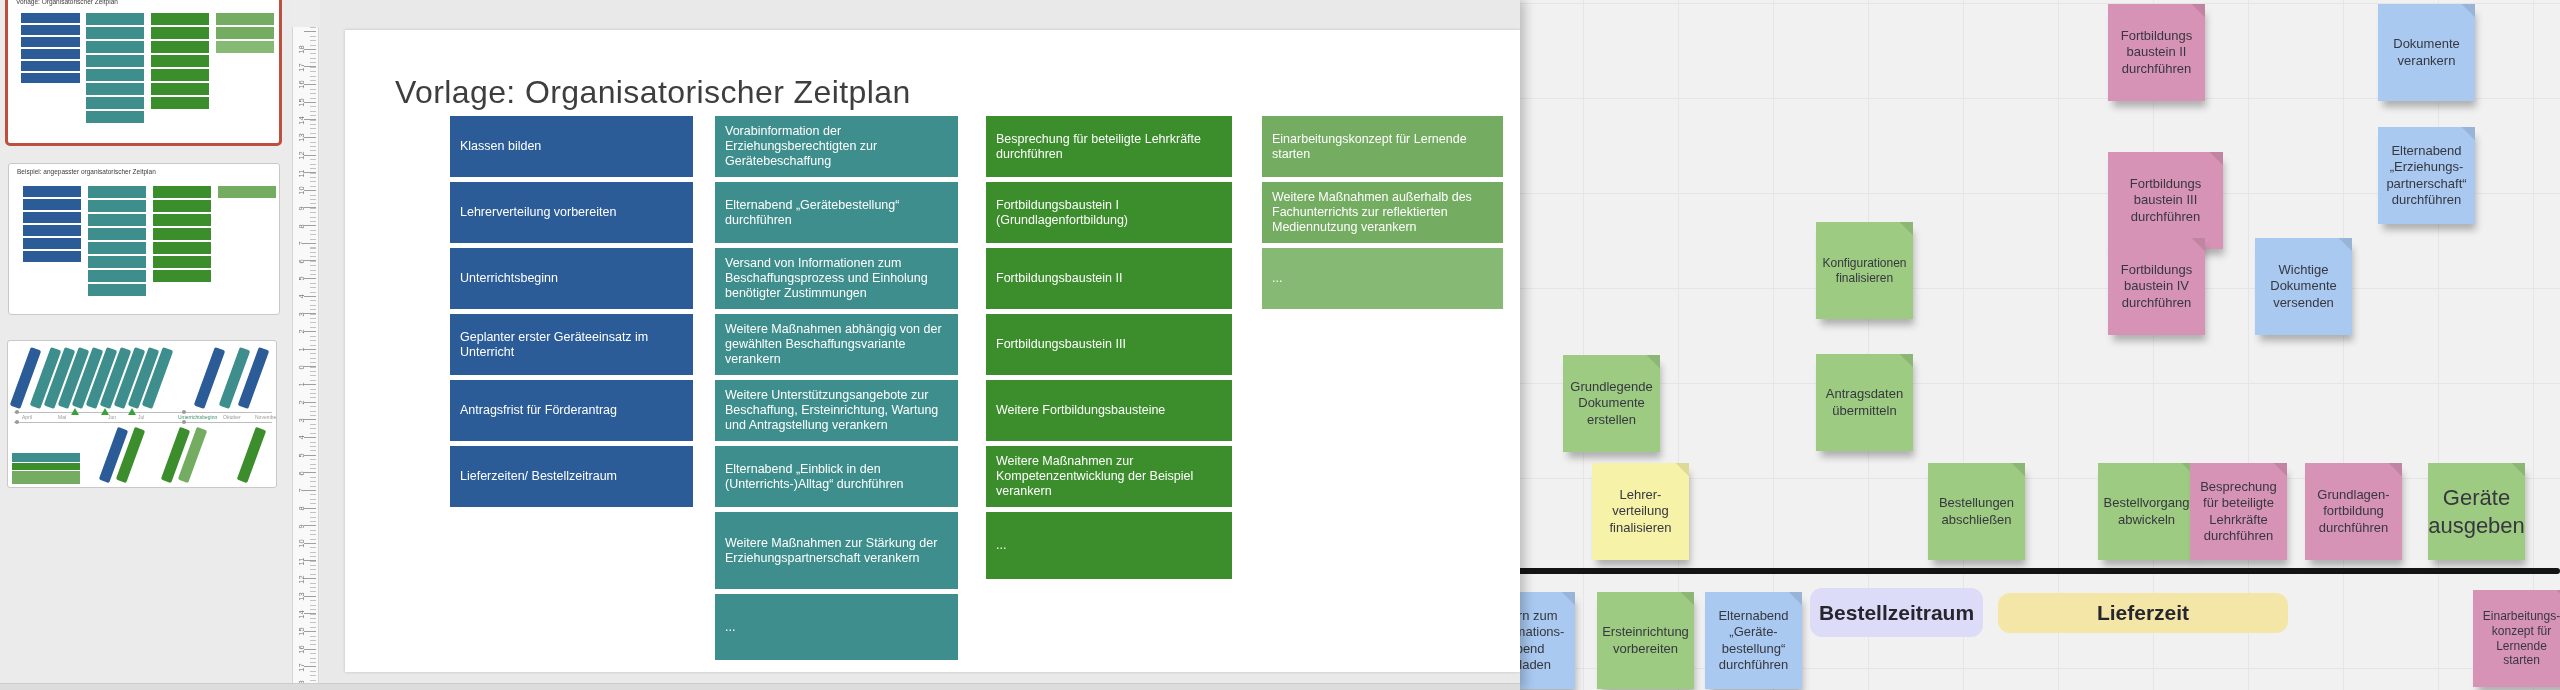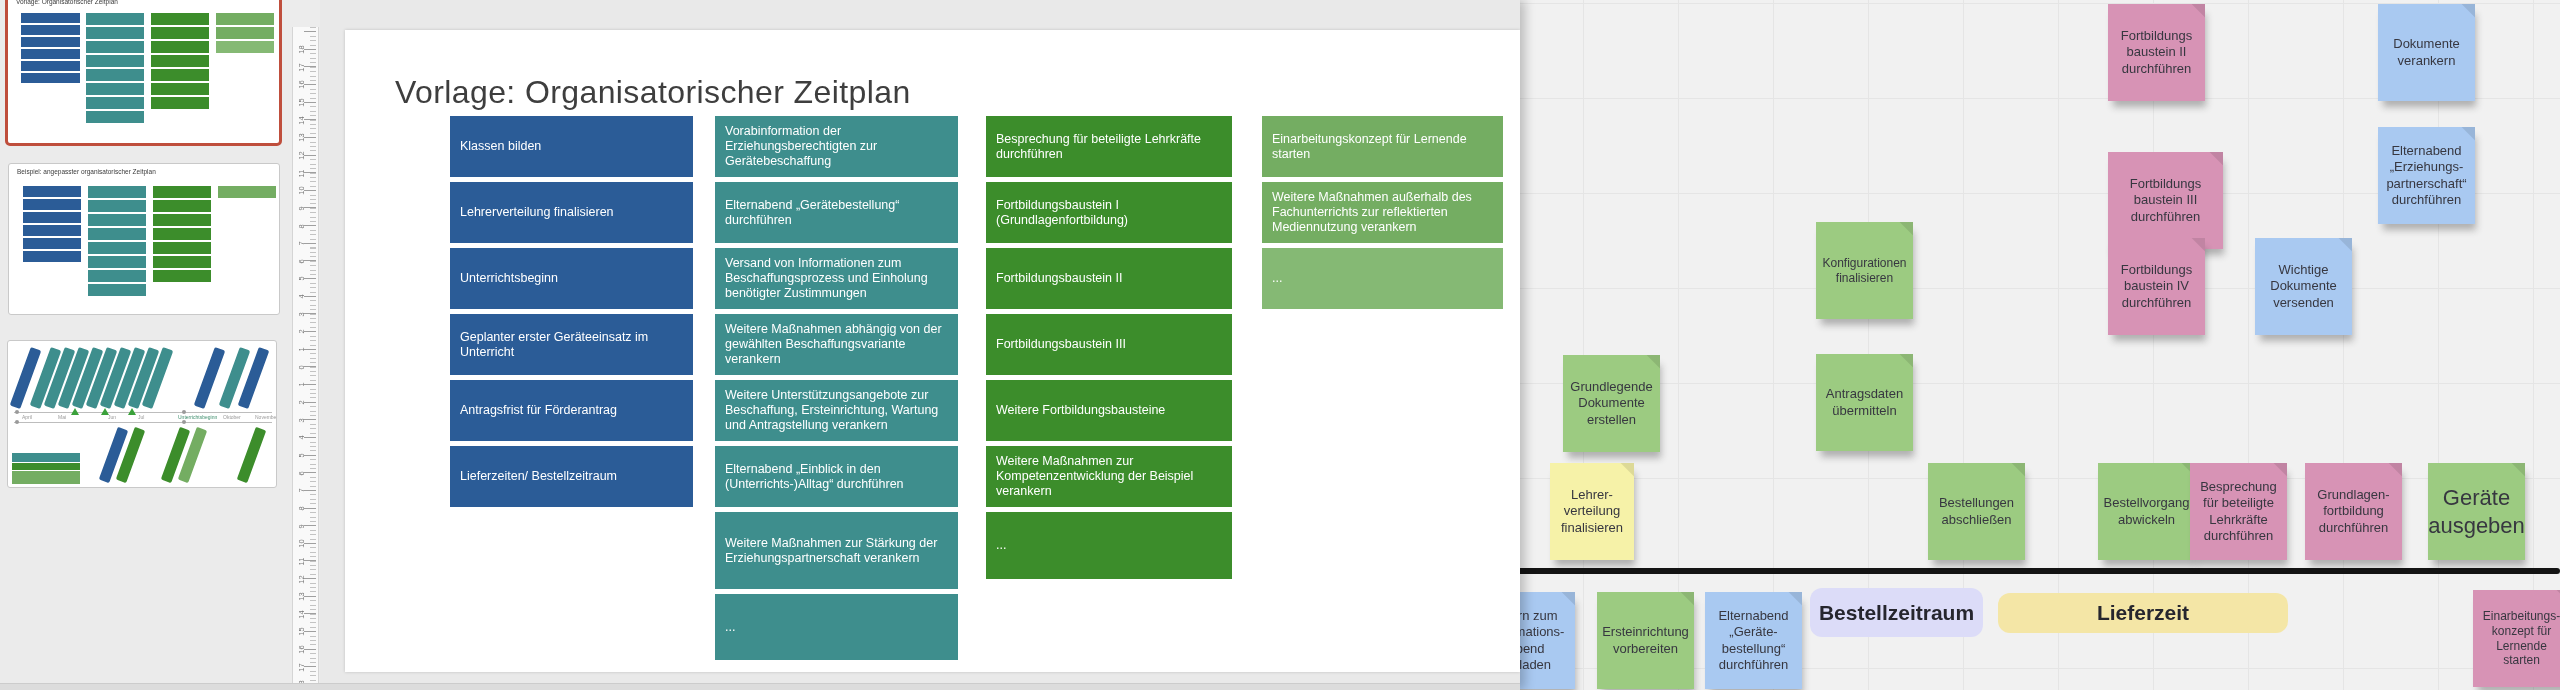--- a/index.html
+++ b/index.html
@@ -88,21 +88,21 @@
         </div>
         <div class="note n-green" style="left: 1816px; top: 222px; width: 97px; height: 97px; font-size: 12px;">
           <span>Konfigurationen finalisieren</span>
         </div>
         <div class="note n-green" style="left: 1563px; top: 355px; width: 97px; height: 97px;">
           <span>Grundlegende Dokumente erstellen</span>
         </div>
         <div class="note n-green" style="left: 1816px; top: 354px; width: 97px; height: 97px;">
           <span>Antragsdaten übermitteln</span>
         </div>
-        <div class="note n-yellow" style="left: 1550px; top: 463px; width: 84px; height: 97px;">
+        <div class="note n-yellow" style="left: 1592px; top: 463px; width: 97px; height: 97px;">
           <span>Lehrer-verteilung finalisieren</span>
         </div>
         <div class="note n-green" style="left: 1928px; top: 463px; width: 97px; height: 97px;">
           <span>Bestellungen abschließen</span>
         </div>
         <div class="note n-green" style="left: 2070px; top: 463px; width: 97px; height: 97px; margin-left: 28px;">
           <span>Bestellvorgang abwickeln</span>
         </div>
         <div class="note n-pink" style="left: 2190px; top: 463px; width: 97px; height: 97px;">
           <span>Besprechung für beteiligte Lehrkräfte durchführen</span>
@@ -281,21 +281,21 @@
       </div>
 
     <div id="slidearea">
       <div id="slide">
         <div id="slide-title">Vorlage: Organisatorischer Zeitplan</div>
         <div id="slide-columns">
             <div class="slide-box c-blue" style="left: 105px; top: 86px; width: 243px; height: 61px;">
               <span>Klassen bilden</span>
             </div>
             <div class="slide-box c-blue" style="left: 105px; top: 152px; width: 243px; height: 61px;">
-              <span>Lehrerverteilung finalisieren</span>
+              <span>Lehrerverteilung vorbereiten</span>
             </div>
             <div class="slide-box c-blue" style="left: 105px; top: 218px; width: 243px; height: 61px;">
               <span>Unterrichtsbeginn</span>
             </div>
             <div class="slide-box c-blue" style="left: 105px; top: 284px; width: 243px; height: 61px;">
               <span>Geplanter erster Geräteeinsatz im Unterricht</span>
             </div>
             <div class="slide-box c-blue" style="left: 105px; top: 350px; width: 243px; height: 61px;">
               <span>Antragsfrist für Förderantrag</span>
             </div>

